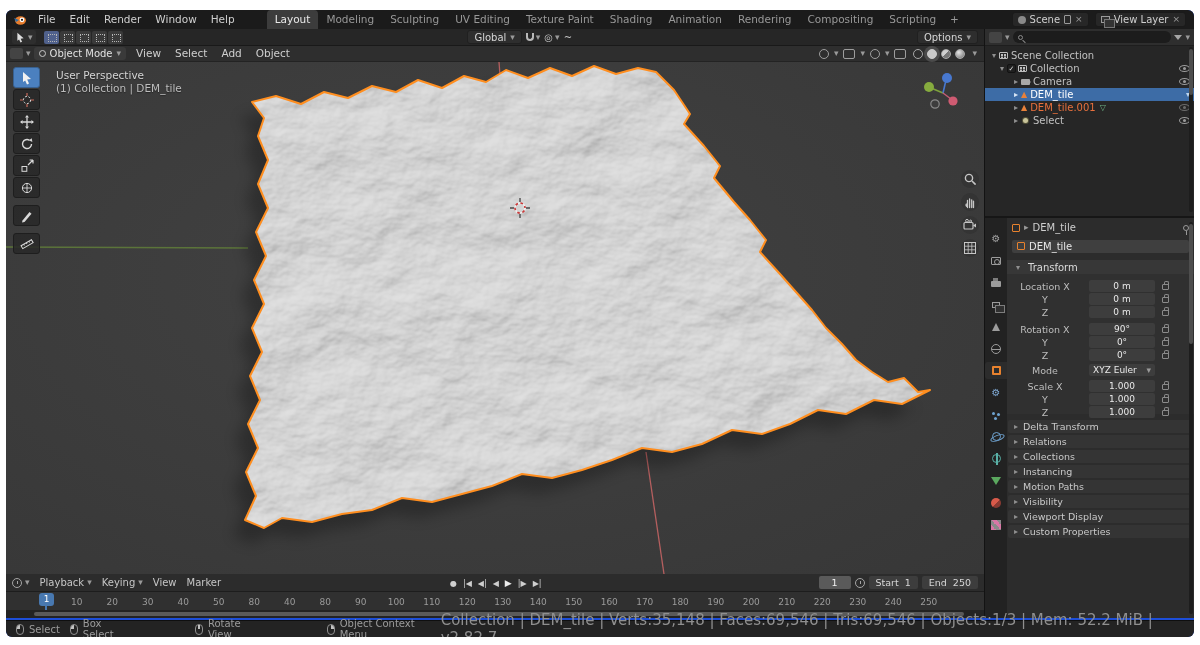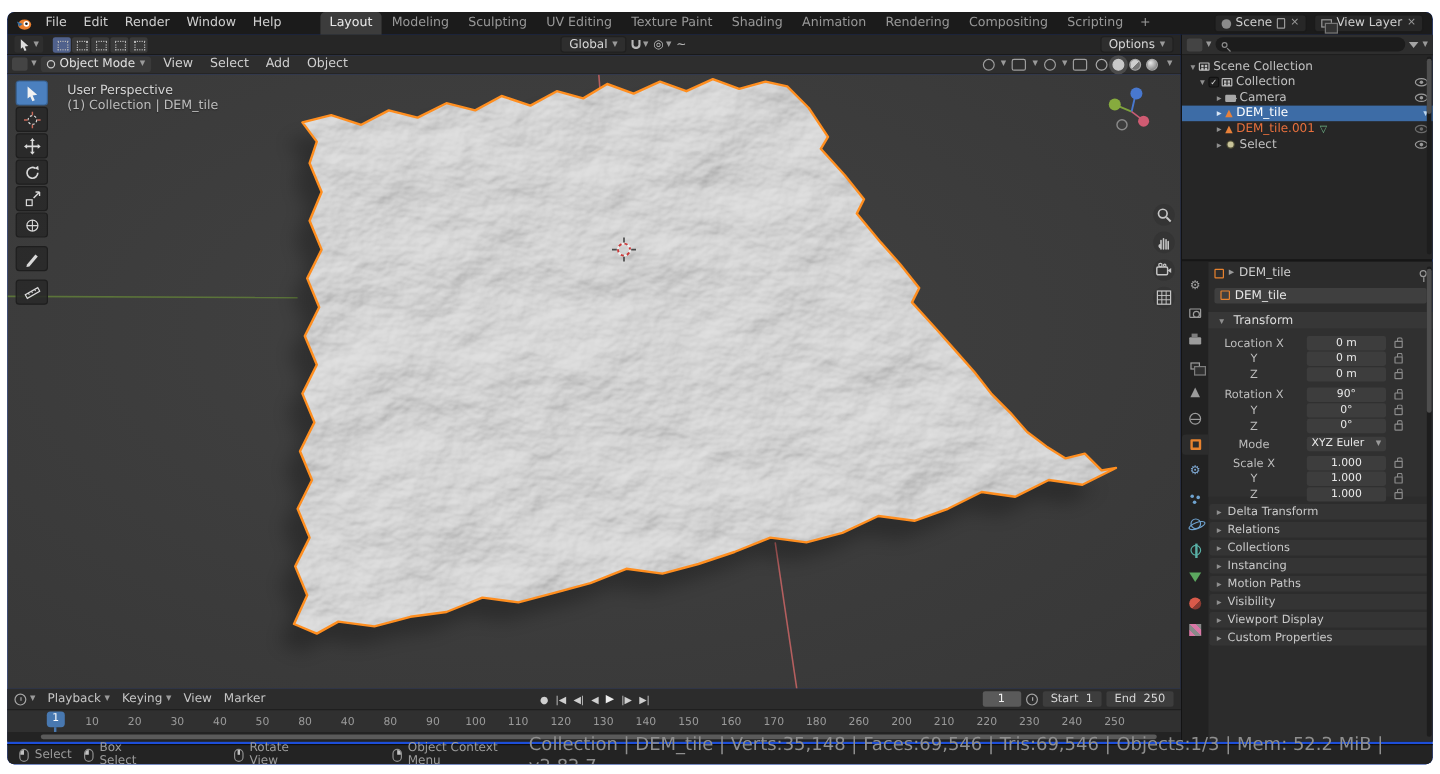--- a/index.html
+++ b/index.html
@@ -682,21 +682,21 @@
           <span class="tick">90</span>
           <span class="tick">100</span>
           <span class="tick">110</span>
           <span class="tick">120</span>
           <span class="tick">130</span>
           <span class="tick">140</span>
           <span class="tick">150</span>
           <span class="tick">160</span>
           <span class="tick">170</span>
           <span class="tick">180</span>
-          <span class="tick">260</span>
+          <span class="tick">190</span>
           <span class="tick">200</span>
           <span class="tick">210</span>
           <span class="tick">220</span>
           <span class="tick">230</span>
           <span class="tick">240</span>
           <span class="tick">250</span>
         </div>
       <span class="playhead">1</span>
       <span class="playhead-line"></span>
     </div>

